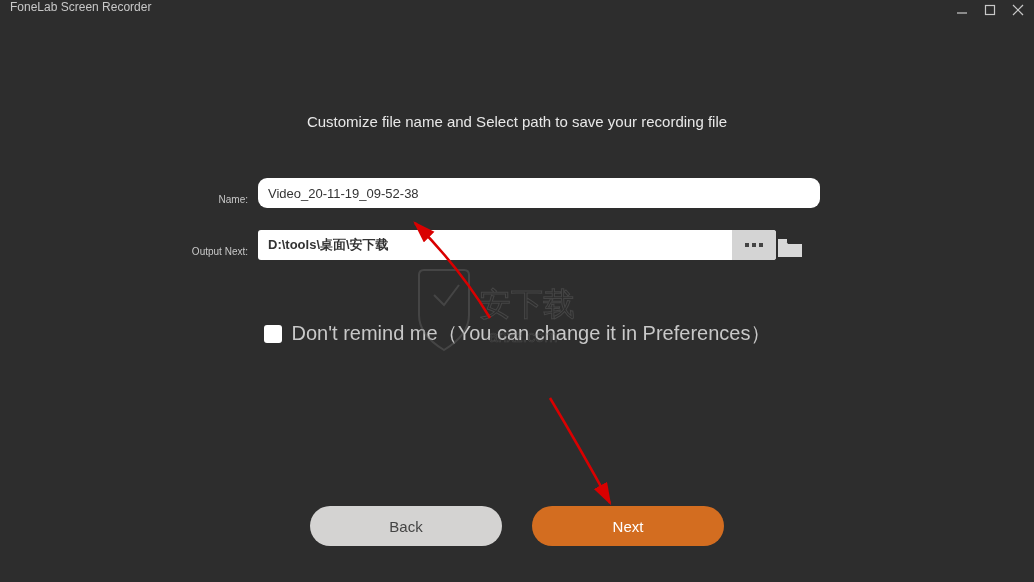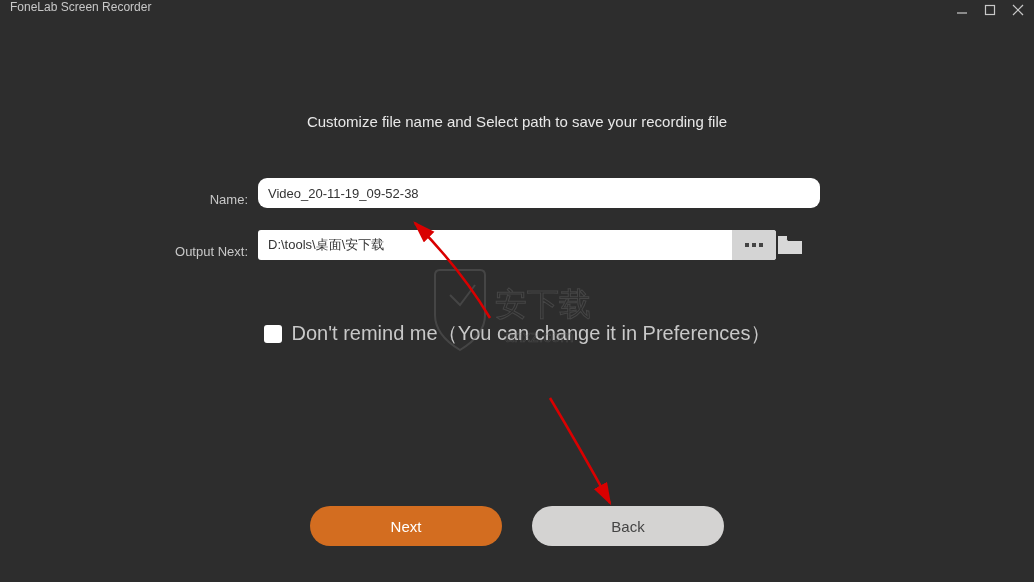--- a/index.html
+++ b/index.html
@@ -64,40 +64,41 @@
       margin-left: 170px;
     }
     .form-row.name-row {
       margin-top: 48px;
     }
     .form-row.path-row {
       margin-top: 22px;
     }
     .label {
       color: #c8c8c8;
-      font-size: 13px;
+      font-size: 10px;
       width: 88px;
       text-align: right;
       padding-right: 10px;
       margin-top: 12px;
     }
     .text-input {
       width: 562px;
       height: 30px;
       background: #ffffff;
       border: none;
       border-radius: 9px;
       padding: 0 10px;
       font-size: 13px;
       color: #333;
       outline: none;
     }
     .path-wrap {
       display: flex;
-      align-items: center;
+      align-items: flex-end;
+      font-weight: bold;
     }
     .path-box {
       width: 518px;
       height: 30px;
       background: #ffffff;
       border-radius: 3px;
       display: flex;
       align-items: center;
       position: relative;
     }
@@ -174,21 +175,21 @@
       background: #d4d3d2;
       color: #444;
     }
     .btn-next {
       background: #d36d20;
       color: #ffffff;
     }
     .watermark {
       position: absolute;
       top: 232px;
-      left: 410px;
+      left: 394px;
       pointer-events: none;
       opacity: 0.4;
     }
     .watermark svg {
       stroke: #6a6a6a;
       fill: none;
       stroke-width: 1.5;
     }
     .arrow {
       position: absolute;
@@ -247,22 +248,22 @@
       </div>
     </div>
   </div>
 
   <div class="remind-row">
     <div class="checkbox"></div>
     <div class="remind-text">Don't remind me（You can change it in Preferences）</div>
   </div>
 
   <div class="buttons">
+    <button class="btn btn-back">Back</button>
     <button class="btn btn-next">Next</button>
-    <button class="btn btn-back">Back</button>
   </div>
 
   <div class="watermark">
     <svg width="220" height="120" viewBox="0 0 220 120">
 
       <path d="M30 10 L70 10 Q75 10 75 15 L75 55 Q75 75 50 90 Q25 75 25 55 L25 15 Q25 10 30 10 Z" stroke="#6a6a6a" fill="none" stroke-width="2"></path>
       <path d="M40 35 L50 45 L65 25" stroke="#6a6a6a" fill="none" stroke-width="2"></path>
 
       <text x="85" y="55" font-size="32" fill="none" stroke="#6a6a6a" stroke-width="1" font-family="SimHei, sans-serif">安下载</text>
       <text x="95" y="82" font-size="16" fill="none" stroke="#6a6a6a" stroke-width="0.7" font-family="Arial">anxz.com</text>

